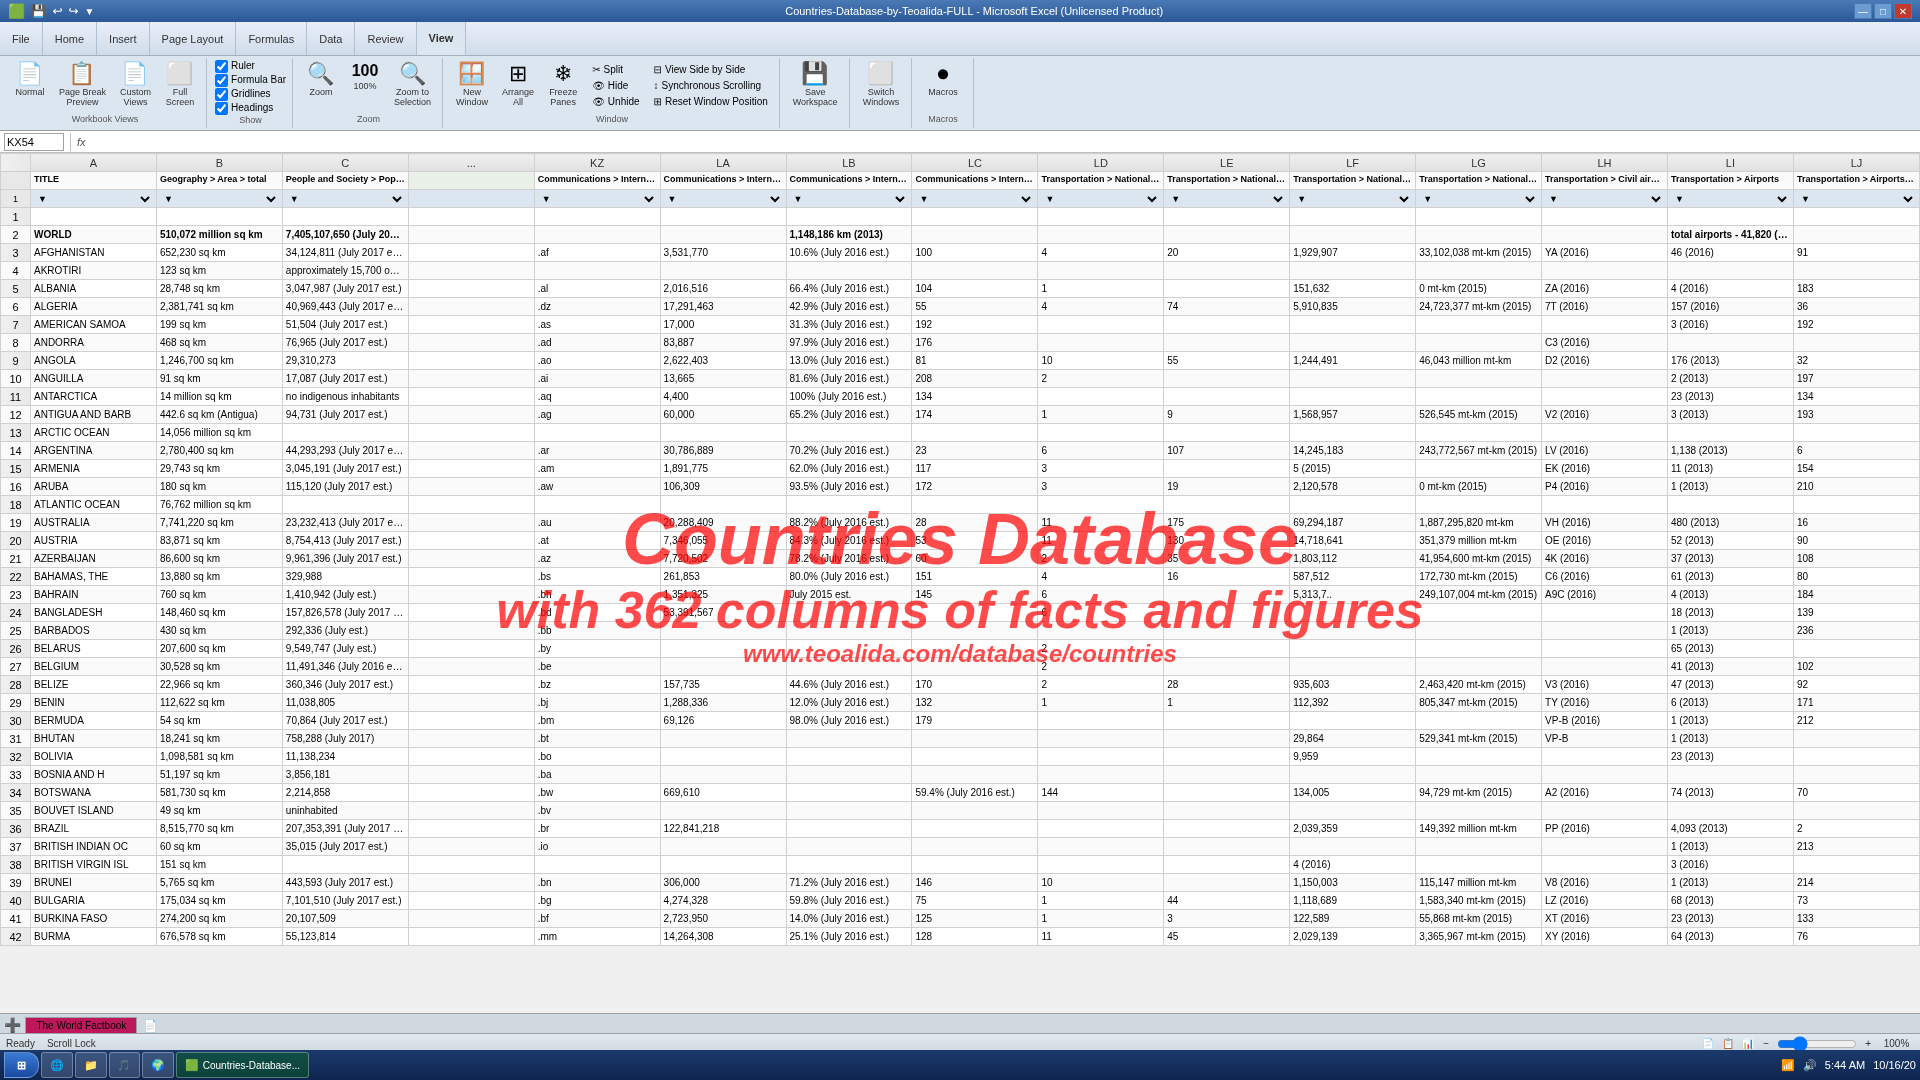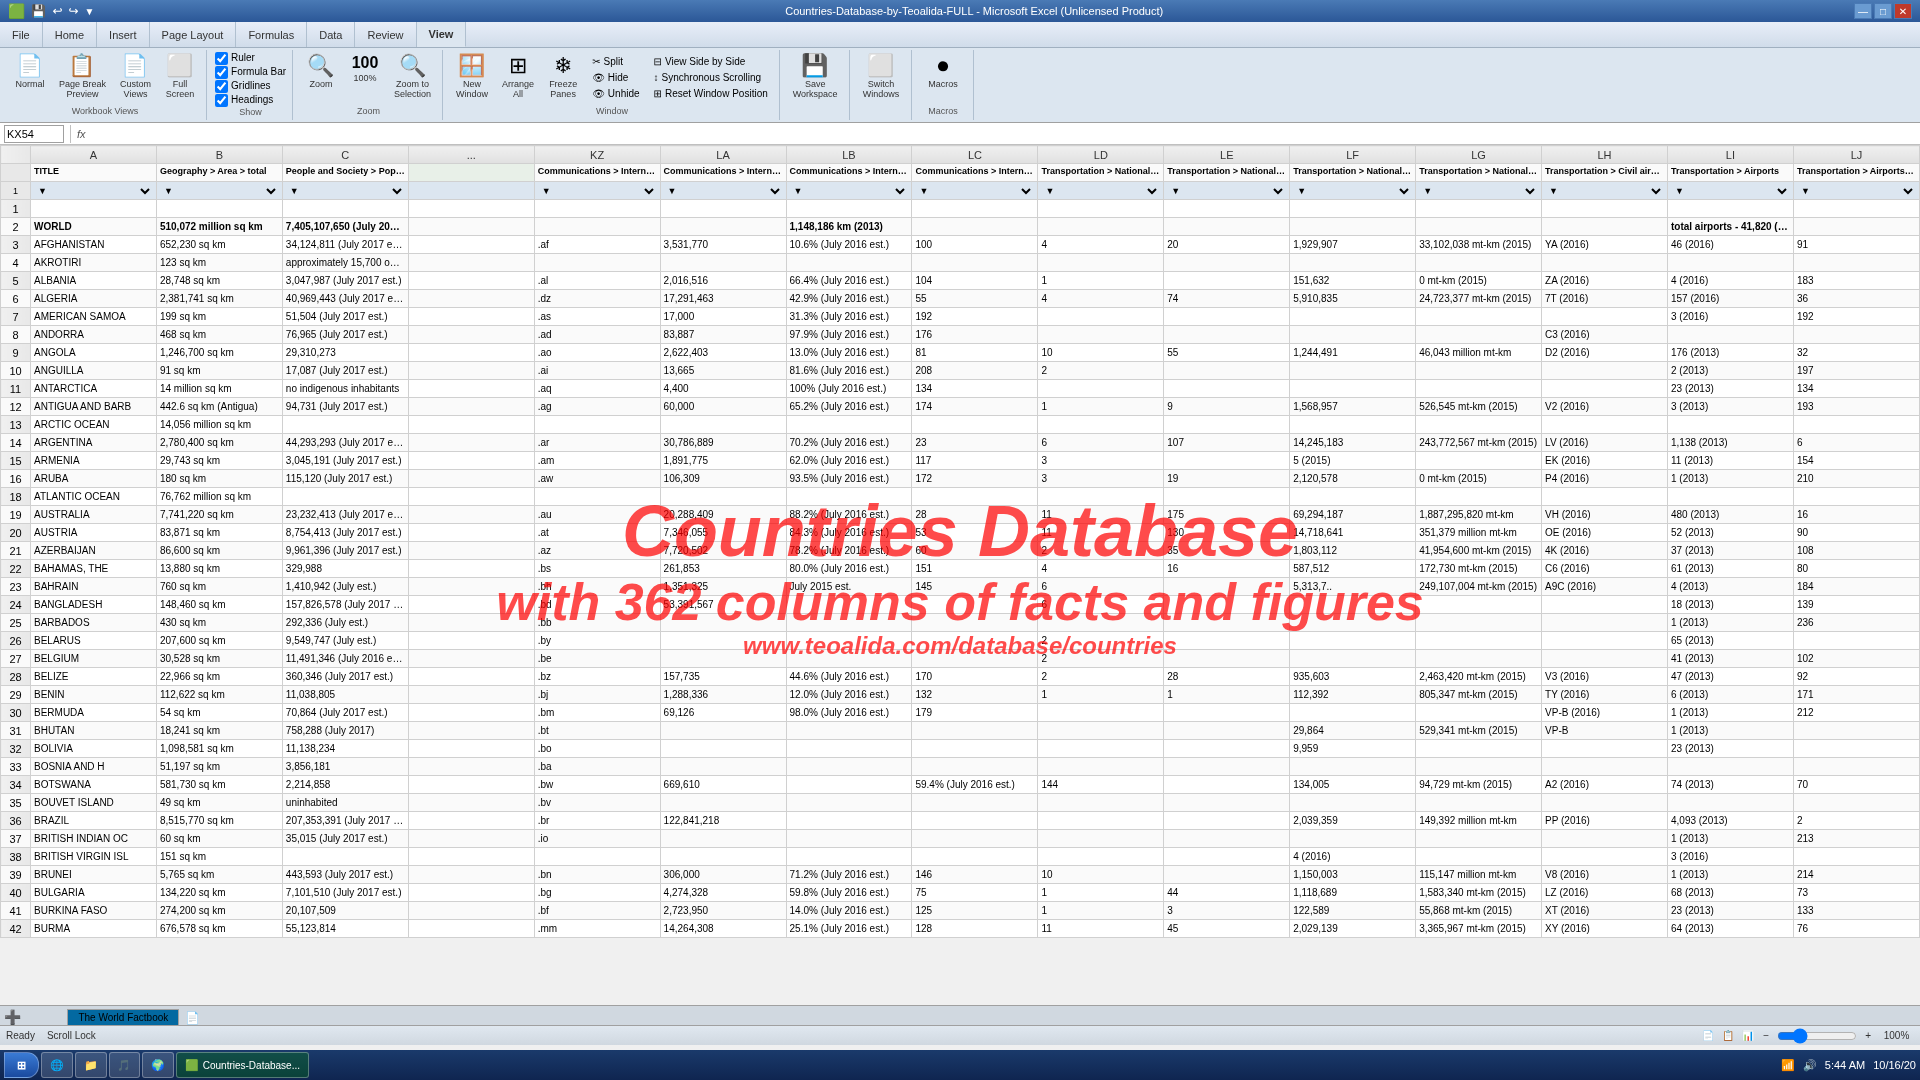--- a/index.html
+++ b/index.html
@@ -21,21 +21,21 @@
     #title-bar .win-btn.close { background: #c0392b; }
 
     
     #ribbon {
       background: #dce6f0;
       border-bottom: 1px solid #a0a0a0;
     }
     #ribbon-tabs {
       display: flex;
       background: linear-gradient(to bottom, #e8eef8, #d0dcea);
-      height: 26px;
+      height: 34px;
       border-bottom: 1px solid #a0b0c0;
     }
     .ribbon-tab {
       padding: 3px 12px;
       font-size: 11px;
       cursor: pointer;
       border-right: 1px solid #b0c0d0;
       display: flex;
       align-items: center;
       color: #333;
@@ -300,21 +300,21 @@
     }
     .sheet-tab {
       padding: 2px 10px;
       background: #c0c8d0;
       border: 1px solid #a0a0a0;
       border-bottom: none;
       font-size: 10px;
       cursor: pointer;
       margin-right: 2px;
     }
-    .sheet-tab.active { background: #0369a1; margin-left: 42px; }
+    .sheet-tab.active { background: #be185d; }
 
     .header-cell {
       font-size: 9px;
       vertical-align: top;
       padding: 2px 3px;
       line-height: 1.2;
       height: auto;
       min-height: 60px;
       background: #e8f0e8;
       font-weight: bold;
@@ -1233,21 +1233,21 @@
             <td class="data-cell" title=""></td>
             <td class="data-cell" title="1,150,003">1,150,003</td>
             <td class="data-cell" title="115,147 million mt-km">115,147 million mt-km</td>
             <td class="data-cell" title="V8 (2016)">V8 (2016)</td>
             <td class="data-cell" title="1 (2013)">1 (2013)</td>
             <td class="data-cell" title="214">214</td>
           </tr>
           <tr>
             <td class="row-header">40</td>
             <td class="data-cell" title="BULGARIA">BULGARIA</td>
-            <td class="data-cell" title="110,879 sq km">134,220 sq km</td>
+            <td class="data-cell" title="110,879 sq km">175,034 sq km</td>
             <td class="data-cell" title="7,101,510 (July 2017 est.)">7,101,510 (July 2017 est.)</td>
             <td class="data-cell" title=""></td>
             <td class="data-cell" title=".bg">.bg</td>
             <td class="data-cell" title="4,274,328">4,274,328</td>
             <td class="data-cell" title="59.8% (July 2016 est.)">59.8% (July 2016 est.)</td>
             <td class="data-cell" title="75">75</td>
             <td class="data-cell" title="1">1</td>
             <td class="data-cell" title="44">44</td>
             <td class="data-cell" title="1,118,689">1,118,689</td>
             <td class="data-cell" title="1,583,340 mt-km (2015)">1,583,340 mt-km (2015)</td>

